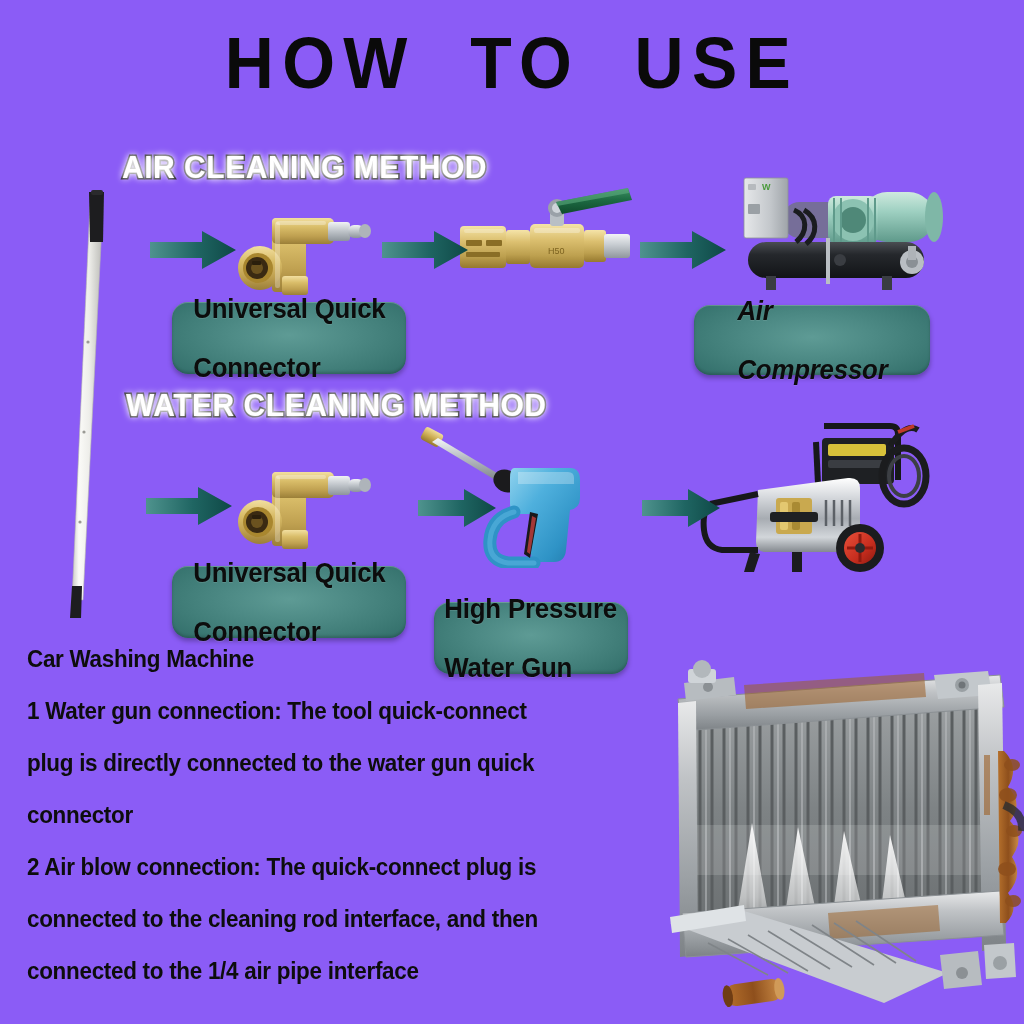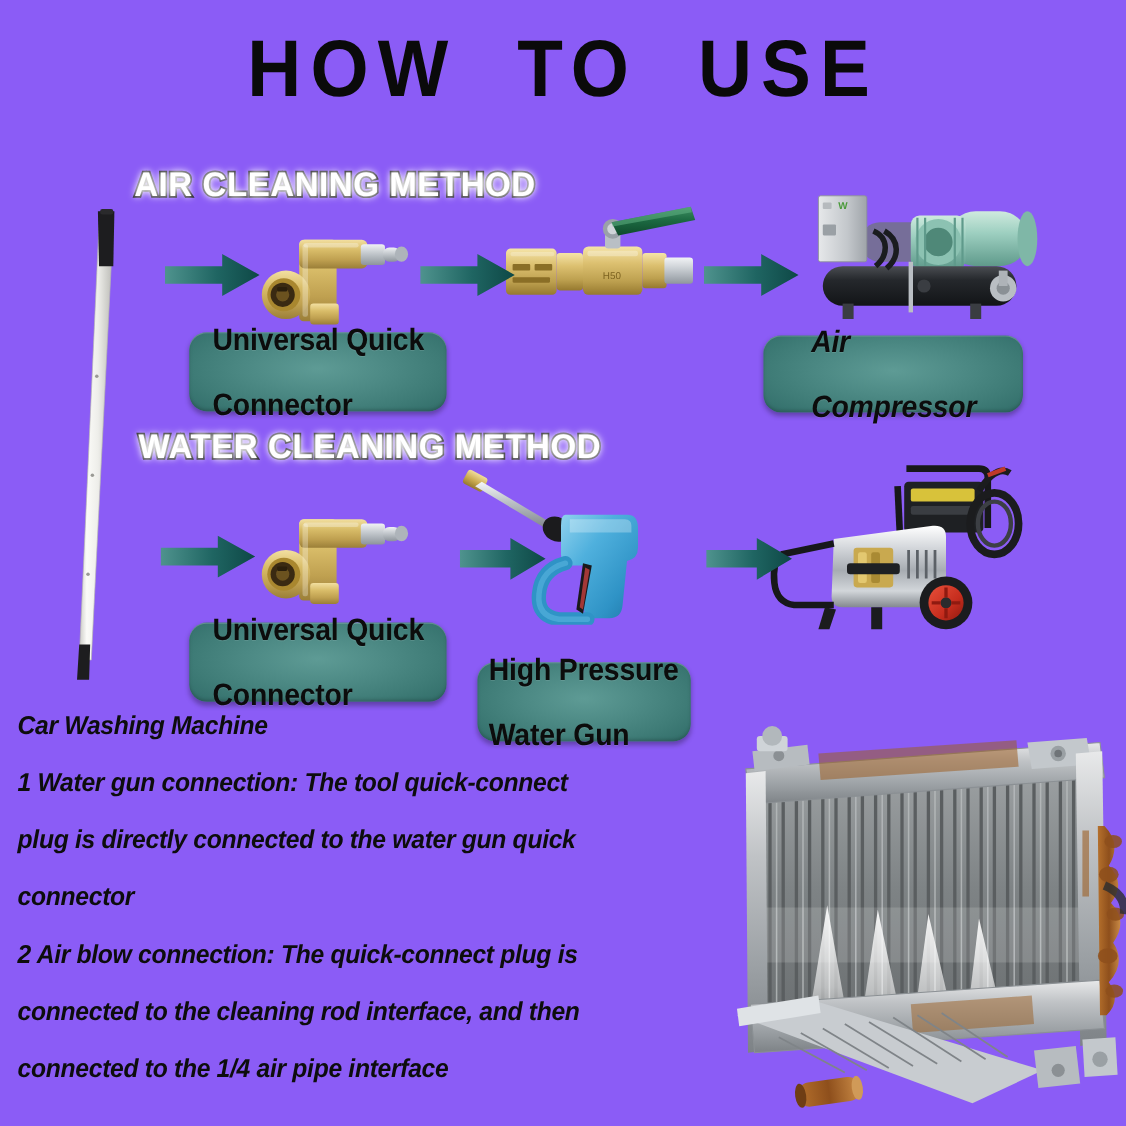--- a/index.html
+++ b/index.html
@@ -59,21 +59,21 @@
   
   .arrow { position:absolute; z-index:18; }
 
   
   .photo { position:absolute; z-index:15; }
 
   
   #rod-wrap { position:absolute; left:58px; top:182px; width:70px; height:448px; z-index:14; }
 
   
-  .body-text { position:absolute; left:16px; top:648px; width:610px; z-index:25;font-style:italic; }
+  .body-text { position:absolute; left:27px; top:648px; width:610px; z-index:25; }
   .body-line {
     font-family:"Liberation Sans", sans-serif;
     font-weight:700; font-size:23.5px; color:#0d0d0d;
     line-height:1; letter-spacing:-0.3px;
     margin-bottom:28.5px; white-space:nowrap;
     transform:scaleX(0.955); transform-origin:left center;
   }
 
   
   #radiator-wrap { position:absolute; left:648px; top:655px; width:378px; height:372px; z-index:16; }

